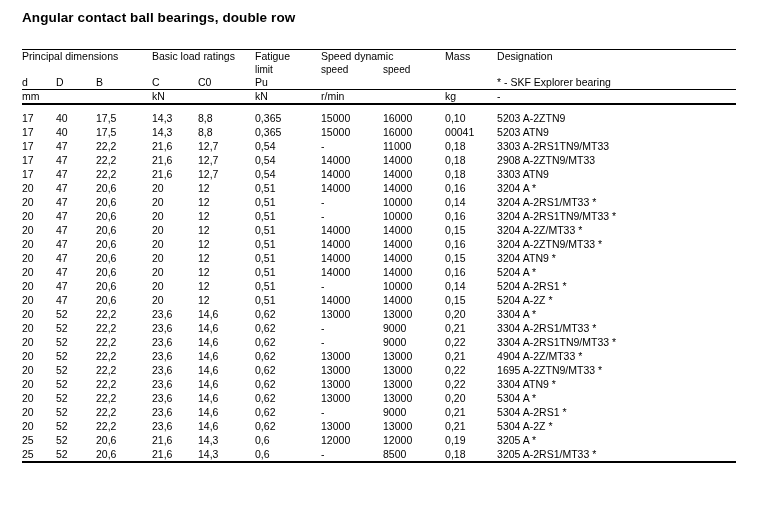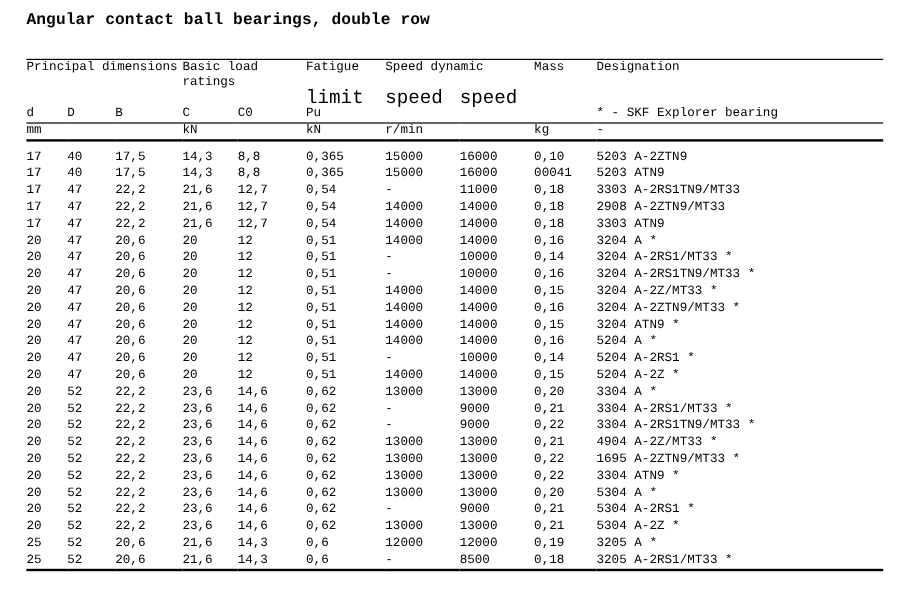--- a/index.html
+++ b/index.html
@@ -13,21 +13,20 @@
     font-family: "Liberation Sans", sans-serif;
     color: #000000;
     overflow: hidden;
   }
   .page {
     position: relative;
     width: 758px;
     height: 505px;
     box-sizing: border-box;
     padding: 0;
-    font-family: Liberation Mono, monospace;
   }
   .title {
     font-size: 13.5px;
     font-weight: bold;
     color: #000;
     padding: 10px 0 0 22px;
     letter-spacing: 0.1px;
   }
   .table-wrap {
     margin: 24px 22px 0 22px;
@@ -73,21 +72,21 @@
     padding-bottom: 0px;
     font-weight: bold;
     font-size: 10.5px;
   }
   .head-sub td {
     padding-top: 2px;
     font-size: 10.5px;
   }
   .head-sub2 td {
     padding-top: 0px;
-    font-size: 16px;
+    font-size: 10px;
   }
   .head-sub3 td {
     padding-top: 0px;
     padding-bottom: 4px;
     font-size: 10.5px;
   }
   .units-row td {
     padding-top: 4px;
     padding-bottom: 4px;
     font-size: 10.5px;

